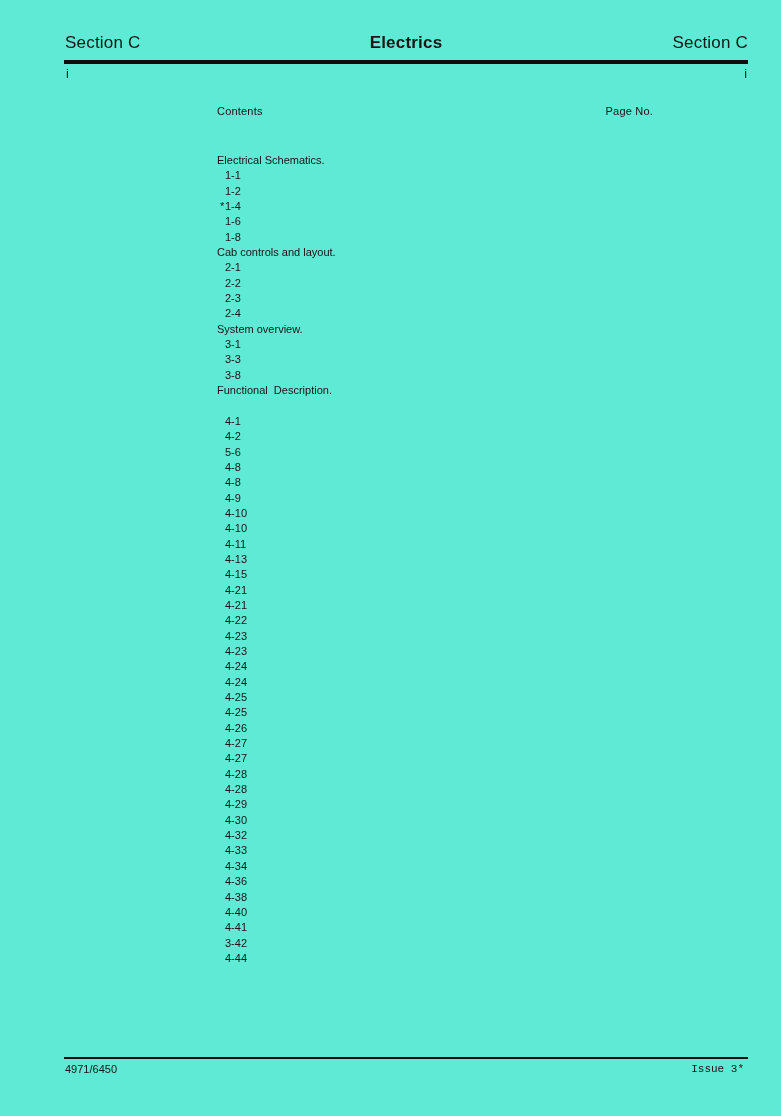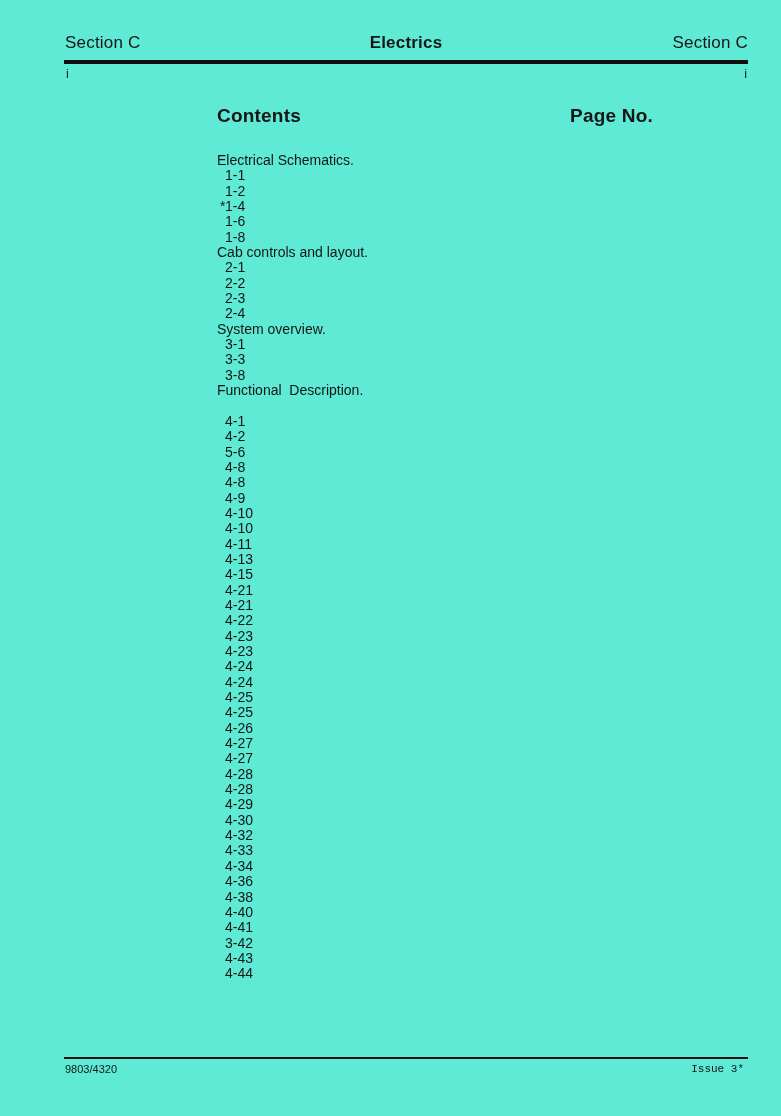--- a/index.html
+++ b/index.html
@@ -19,26 +19,26 @@
   .header-center{ position: absolute; left: 0; top: 0; width: 100%; text-align: center; font-weight: bold; }
   .header-right { position: absolute; right: 0; top: 0; }
   .header-rule { position: absolute; left: 64px; top: 60px; width: 684px; height: 4px; background: #0d0d0d; }
 
   
   .index-row { position: absolute; left: 64px; top: 67px; width: 684px; height: 16px; font-size: 12.5px; }
   .index-left { position: absolute; left: 2px; top: 0; }
   .index-right{ position: absolute; right: 1px; top: 0; }
 
   
-  .contents-header { position: absolute; left: 217px; top: 105px; width: 436px; height: 18px; font-size: 19px; font-weight: bold; letter-spacing: 0.2px; }
+  .contents-header { position: absolute; left: 217px; top: 105px; width: 436px; height: 18px; font-size: 11px; font-weight: normal; letter-spacing: 0.2px; }
   .contents-label { position: absolute; left: 0; top: 0; }
   .pageno-label  { position: absolute; right: 0; top: 0; }
 
   
-  .toc { position: absolute; left: 217px; top: 153px; width: 436px; font-size: 14px; line-height: 15.35px; }
+  .toc { position: absolute; left: 217px; top: 153px; width: 436px; font-size: 11px; line-height: 15.35px; }
   .toc-section { margin-top: 0; }
   .toc-section:first-child { margin-top: 0; }
   .toc-heading { white-space: pre-wrap; }
   .toc-row { display: flex; position: relative; }
   .toc-row .marker { position: absolute; left: 3px; top: 0; }
   .toc-row .num { flex: none; width: 36px; margin-left: 38px; }
   .toc-row.plain .title { margin-left: 38px; }
   .toc-row .title { flex: 1; white-space: pre-wrap; }
   .toc-row .page { flex: none; margin-left: 8px; text-align: left; }
 
@@ -305,31 +305,26 @@
           <span class="num">33</span>
           <span class="title">Work Lights (Boom &amp; Cab) (Wheeled versions only)</span>
           <span class="page">4-41</span>
         </div>
         <div class="toc-row">
           <span class="num">34</span>
           <span class="title">Side lights (Wheeled versions only)</span>
           <span class="page">3-42</span>
         </div>
         <div class="toc-row">
-          <span class="num">35</span>
-          <span class="title">Headlights (Wheeled versions only)</span>
-          <span class="page">4-43</span>
-        </div>
-        <div class="toc-row">
           <span class="num">36</span>
           <span class="title">Fog Lights (Wheeled versions only)</span>
           <span class="page">4-44</span>
         </div>
       </div>
     </div>
 
   <div class="footer-rule"></div>
   <div class="footer">
-    <span class="footer-left">9803/4320</span>
+    <span class="footer-left">4971/6450</span>
     <span class="footer-right">Issue 3*</span>
   </div>
 
 </div>
 
 </body></html>

